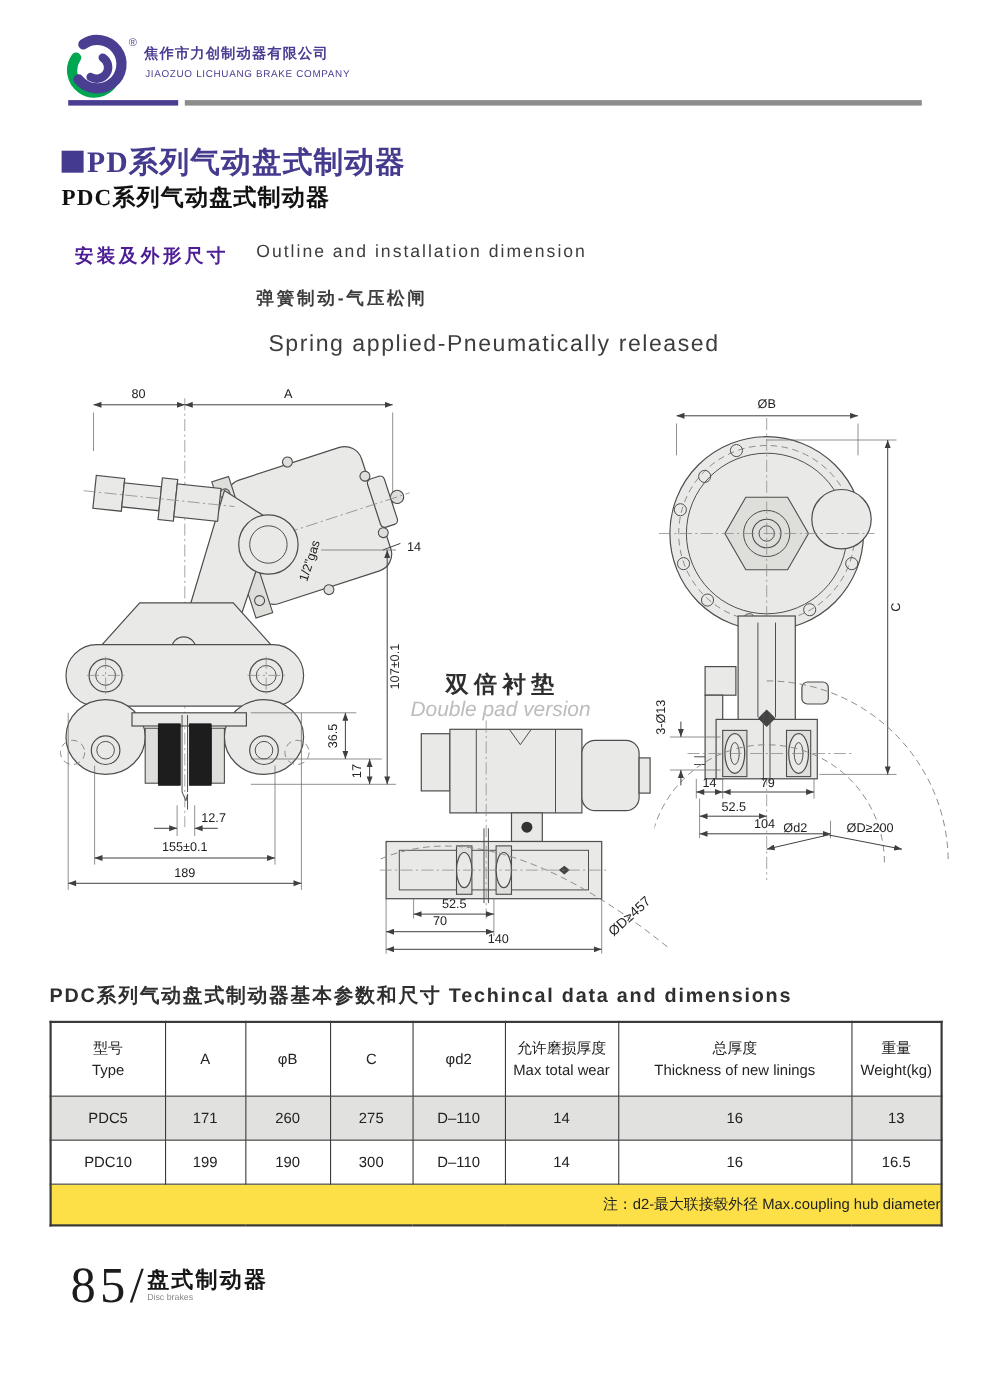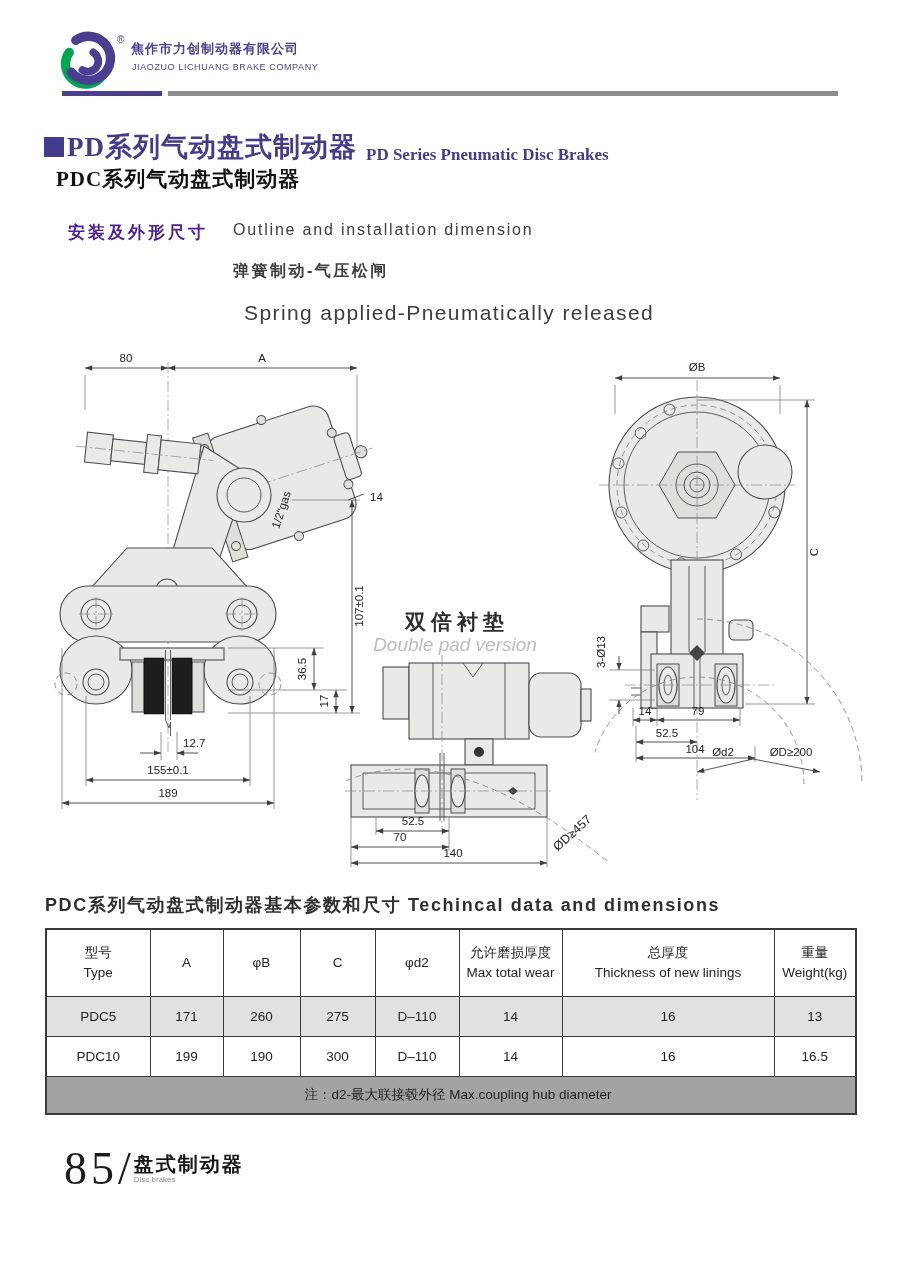--- a/index.html
+++ b/index.html
@@ -8,21 +8,21 @@
   .abs{position:absolute;}
 
   
   .reg{position:absolute;left:117px;top:34px;font-size:10px;color:#4a3e92;}
   .co-cn{position:absolute;left:131px;top:40px;font-size:13px;font-weight:bold;color:#4a3e92;letter-spacing:1px;}
   .co-en{position:absolute;left:132px;top:62px;font-size:9px;color:#4a3e92;letter-spacing:.6px;}
   .bar-purple{position:absolute;left:62px;top:91px;width:100px;height:5px;background:#4a3e92;}
   .bar-gray{position:absolute;left:168px;top:91px;width:670px;height:5px;background:#8d8d8d;}
 
   
-  .title-row{position:absolute;left:44px;top:129px;display:flex;align-items:flex-end;}
+  .title-row{position:absolute;left:56px;top:129px;display:flex;align-items:flex-start;}
   .title-sq{width:20px;height:20px;background:#443a8e;align-self:center;margin-right:3px;}
   .title-cn{font-family:"Liberation Serif",serif;font-weight:bold;font-size:27px;color:#443a8e;letter-spacing:1px;}
   .title-en{font-family:"Liberation Serif",serif;font-weight:bold;font-size:17px;color:#443a8e;margin-left:9px;}
   .subtitle{position:absolute;left:56px;top:165px;font-family:"Liberation Serif",serif;font-weight:bold;font-size:21px;color:#111;letter-spacing:1px;}
 
   
   .sec-label{position:absolute;left:68px;top:221px;font-size:17px;color:#4c1d95;letter-spacing:3px;font-weight:600;}
   .sec-l1{position:absolute;left:233px;top:221px;font-size:16px;color:#3d3d3d;letter-spacing:1.8px;}
   .sec-l2{position:absolute;left:233px;top:261px;font-size:16px;color:#3d3d3d;letter-spacing:2.5px;font-weight:600;}
   .sec-l3{position:absolute;left:233px;top:301px;font-size:21px;color:#3d3d3d;letter-spacing:1.4px;margin-left:11px;}
@@ -42,21 +42,21 @@
   .t-en{font-size:19px;fill:#bcbcbc;font-style:italic;}
 
   
   .tbl-title{position:absolute;left:45px;top:893px;font-size:18px;color:#2f2f2f;letter-spacing:1.6px;font-weight:600;}
   table.spec{position:absolute;left:45px;top:928px;width:810px;border-collapse:collapse;table-layout:fixed;}
   table.spec th,table.spec td{border:1.6px solid #3a3a3a;font-weight:normal;text-align:center;
       font-size:13.5px;color:#222;padding:0;}
   table.spec .hdr td{height:66px;line-height:1.5;}
   table.spec .r1 td{height:39px;background:#e1e1e0;}
   table.spec .r2 td{height:39px;background:#fff;}
-  table.spec .noterow td{height:36px;background:#a3a3a3;text-align:center;padding-left:14px;}
+  table.spec .noterow td{height:36px;background:#fde047;text-align:right;padding-left:14px;}
   table.spec{border:2.4px solid #3a3a3a;}
 
   
   .footer{position:absolute;left:64px;top:1146px;display:flex;align-items:flex-start;}
   .pg-num{font-family:"Liberation Serif",serif;font-size:46px;color:#1c1c1c;letter-spacing:4px;line-height:1;}
   .pg-slash{font-family:"Liberation Serif",serif;font-size:46px;font-weight:300;color:#1c1c1c;line-height:1;margin:0 3px 0 0;}
   .pg-text{margin-top:8px;}
   .pg-cn{font-size:20px;font-weight:bold;color:#161616;letter-spacing:2px;line-height:1;}
   .pg-en{font-size:8px;color:#8a8a8a;margin-top:1px;}
 </style>
@@ -74,21 +74,20 @@
     <div class="reg">®</div>
     <div class="co-cn">焦作市力创制动器有限公司</div>
     <div class="co-en">JIAOZUO LICHUANG BRAKE COMPANY</div>
     <div class="bar-purple"></div>
     <div class="bar-gray"></div>
   </div>
 
   <div class="title-row">
     <span class="title-sq"></span>
     <span class="title-cn">PD系列气动盘式制动器</span>
-    <span class="title-en">PD Series Pneumatic Disc Brakes</span>
   </div>
   <div class="subtitle">PDC系列气动盘式制动器</div>
 
   <div class="sec-label">安装及外形尺寸</div>
   <div class="sec-l1">Outline and installation dimension</div>
   <div class="sec-l2">弹簧制动-气压松闸</div>
   <div class="sec-l3">Spring applied-Pneumatically released</div>
 
   <svg class="abs" style="left:52px;top:348px;" width="345" height="465" viewBox="0 0 345 465">
     <defs>

